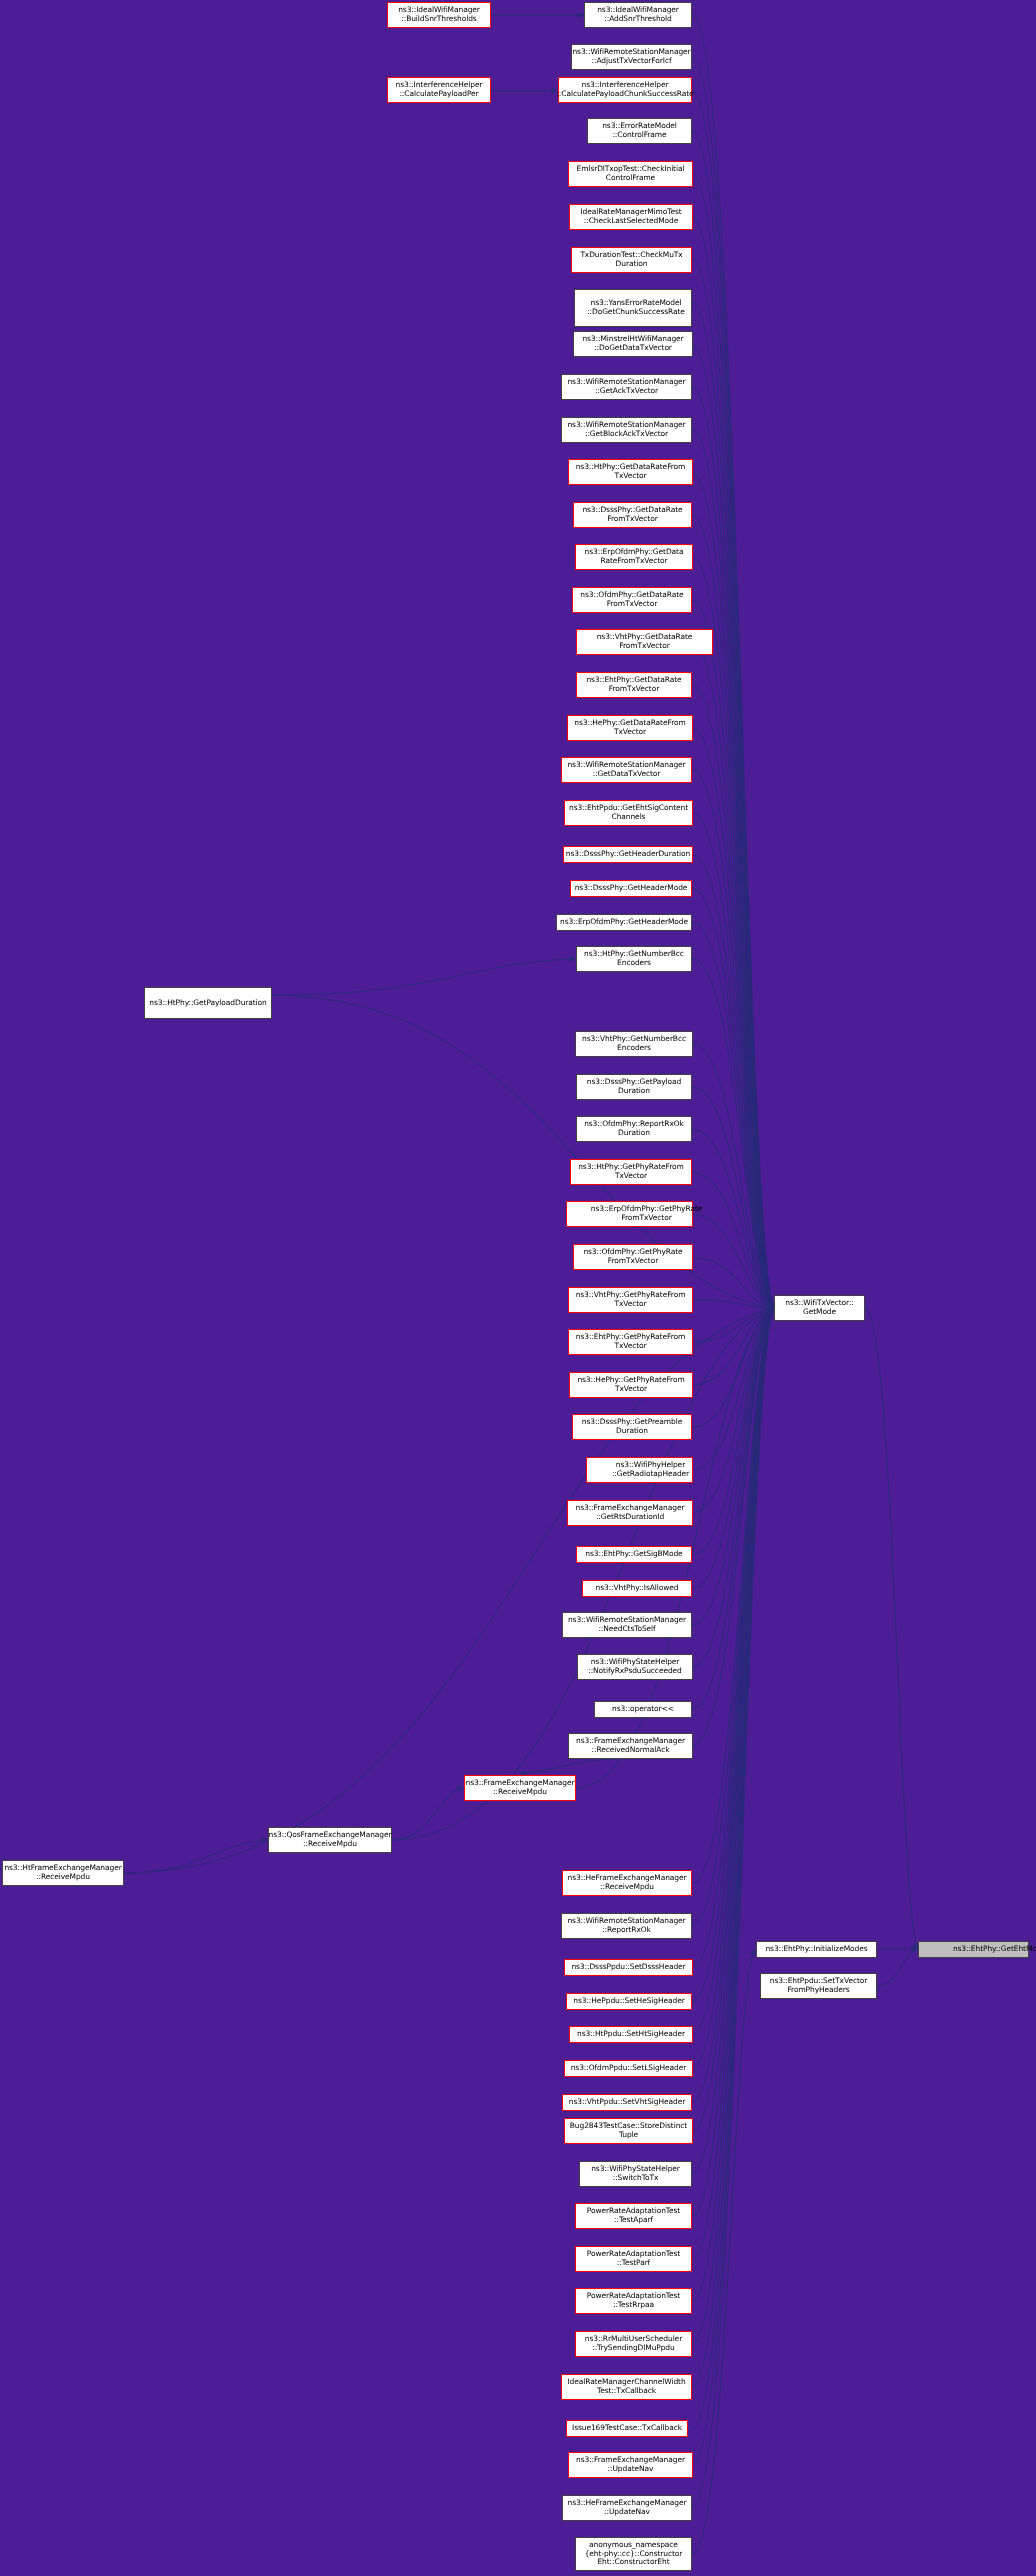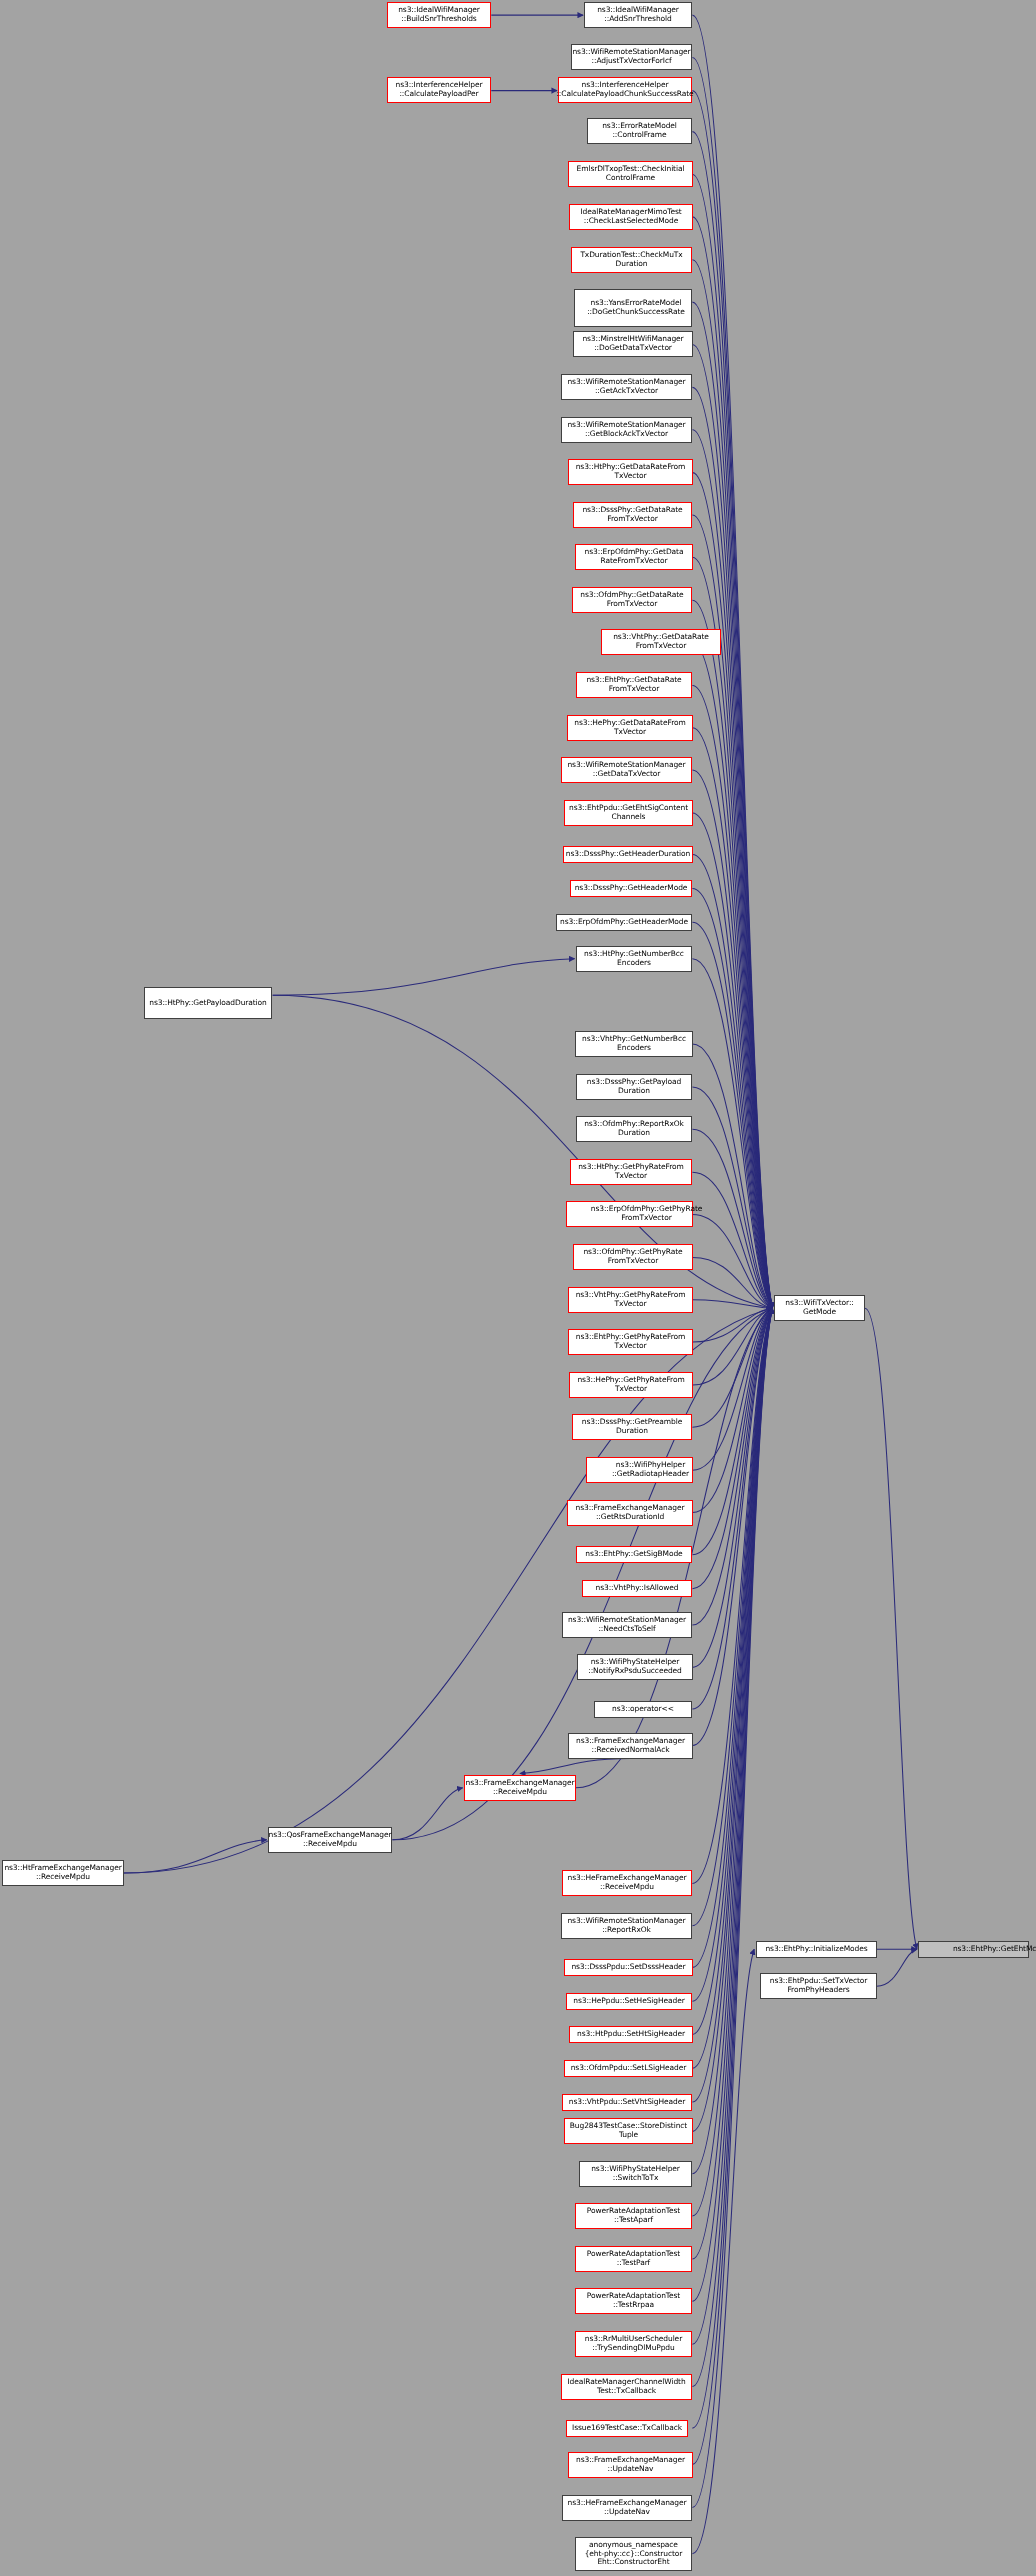--- a/index.html
+++ b/index.html
@@ -1,21 +1,21 @@
 <!DOCTYPE html>
 <html style="font-size:10.4px"><head>
 <meta charset="utf-8">
 <title>Caller graph</title>
 <style>
   html,body{margin:0;padding:0;background:#ffffff;}
   #canvas{
     position:relative;
     width:1036px;
     height:2576px;
-    background:#a3a3a3;
+    background:#4c1d95;
     font-family:"DejaVu Sans", sans-serif;
     overflow:hidden;
   }
   svg#edges{
     position:absolute;
     left:0; top:0;
     width:1036px; height:2576px;
     pointer-events:none;
   }
   .node{
@@ -152,21 +152,21 @@
       <div class="node dark" style="left: 561px; top: 417px; width: 131px; height: 26px;">ns3::WifiRemoteStationManager
 ::GetBlockAckTxVector</div>
       <div class="node red" style="left: 568px; top: 459px; width: 125px; height: 26px;">ns3::HtPhy::GetDataRateFrom
 TxVector</div>
       <div class="node red" style="left: 573px; top: 502px; width: 119px; height: 26px;">ns3::DsssPhy::GetDataRate
 FromTxVector</div>
       <div class="node red" style="left: 575px; top: 544px; width: 118px; height: 26px;">ns3::ErpOfdmPhy::GetData
 RateFromTxVector</div>
       <div class="node red" style="left: 572px; top: 587px; width: 120px; height: 26px;">ns3::OfdmPhy::GetDataRate
 FromTxVector</div>
-      <div class="node red" style="left: 576px; top: 629px; width: 120px; height: 26px; margin-left: 25px;">ns3::VhtPhy::GetDataRate
+      <div class="node red" style="left: 576px; top: 629px; width: 137px; height: 26px;">ns3::VhtPhy::GetDataRate
 FromTxVector</div>
       <div class="node red" style="left: 576px; top: 672px; width: 116px; height: 26px;">ns3::EhtPhy::GetDataRate
 FromTxVector</div>
       <div class="node red" style="left: 567px; top: 715px; width: 126px; height: 26px;">ns3::HePhy::GetDataRateFrom
 TxVector</div>
       <div class="node red" style="left: 561px; top: 757px; width: 131px; height: 26px;">ns3::WifiRemoteStationManager
 ::GetDataTxVector</div>
       <div class="node red" style="left: 564px; top: 800px; width: 129px; height: 26px;">ns3::EhtPpdu::GetEhtSigContent
 Channels</div>
       <div class="node red" style="left: 563px; top: 846px; width: 130px; height: 17px;">ns3::DsssPhy::GetHeaderDuration</div>

